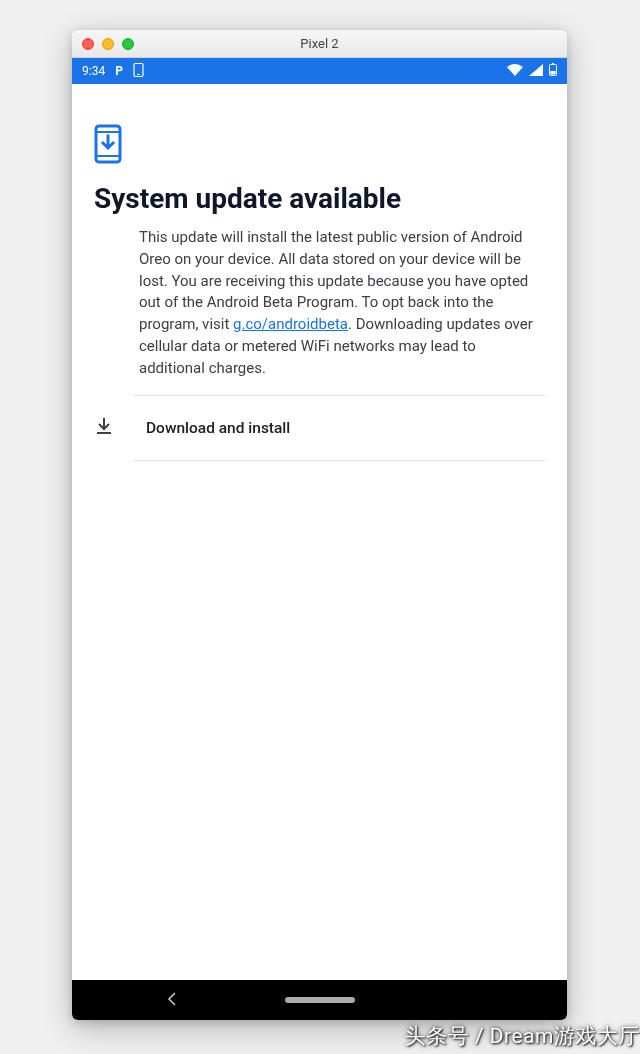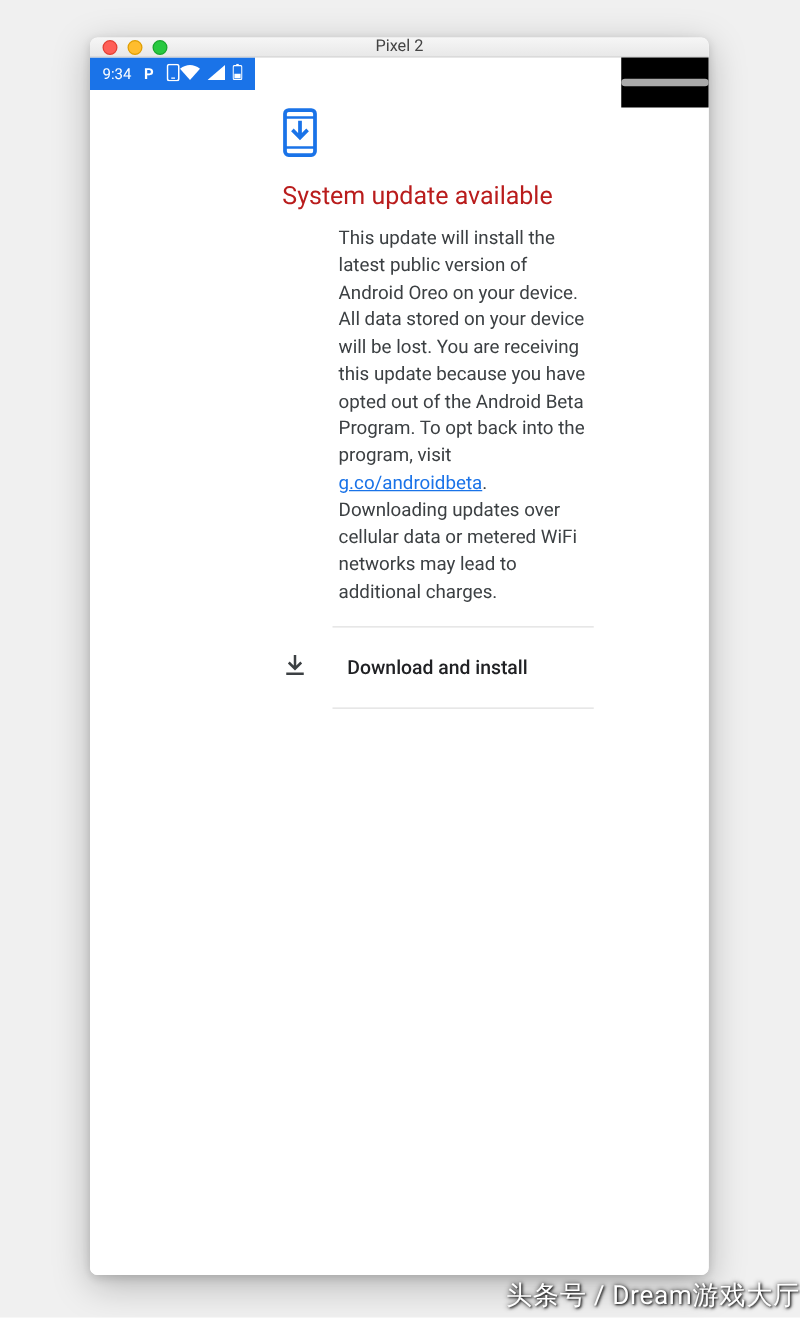--- a/index.html
+++ b/index.html
@@ -17,21 +17,21 @@
     width: 495px;
     height: 990px;
     background: #fff;
     border-radius: 6px;
     box-shadow: 0 8px 30px rgba(0,0,0,0.25), 0 2px 8px rgba(0,0,0,0.15);
     overflow: hidden;
     display: flex;
     flex-direction: column;
   }
   .titlebar {
-    height: 16px;
+    height: 28px;
     background: linear-gradient(#f6f6f6,#e8e8e8);
     border-bottom: 1px solid #d0d0d0;
     display: flex;
     align-items: center;
     position: relative;
   }
   .traffic {
     display: flex;
     gap: 8px;
     padding-left: 10px;
@@ -43,21 +43,21 @@
   .titlebar-title {
     position: absolute;
     left: 0; right: 0;
     text-align: center;
     font-size: 13px;
     color: #444;
   }
   .phone {
     flex: 1;
     display: flex;
-    flex-direction: row;
+    flex-direction: column;
     background: #fff;
   }
   .statusbar {
     height: 26px;
     background: #1a73e8;
     color: #fff;
     display: flex;
     align-items: center;
     justify-content: space-between;
     padding: 0 10px;
@@ -70,23 +70,23 @@
     background: #fff;
     padding: 40px 22px 0 22px;
     overflow: hidden;
   }
   .update-icon {
     width: 28px;
     height: 40px;
     margin-bottom: 18px;
   }
   .heading {
-    font-size: 20px;
-    font-weight: 400;
-    color: #b91c1c;
+    font-size: 28px;
+    font-weight: 700;
+    color: #0f172a;
     margin-bottom: 12px;
   }
   .body-text {
     font-size: 15px;
     line-height: 1.45;
     color: #3c4043;
     margin-bottom: 16px;
     margin-left: 45px;
   }
   .body-text a { color:#1a73e8; text-decoration: underline; }

